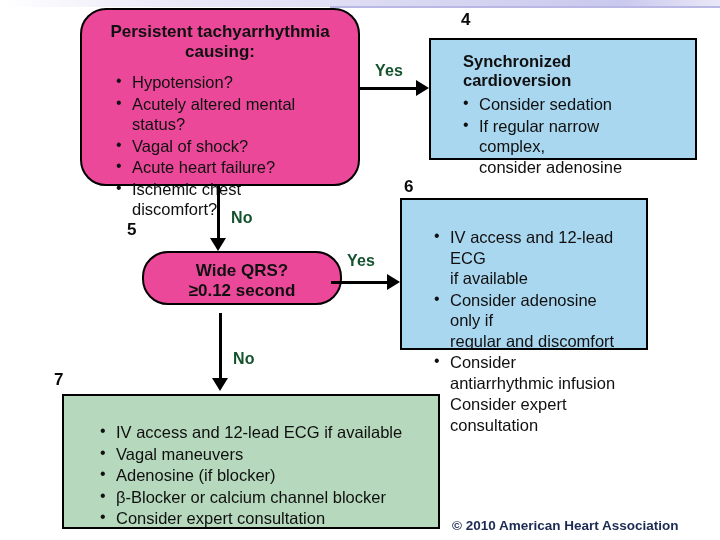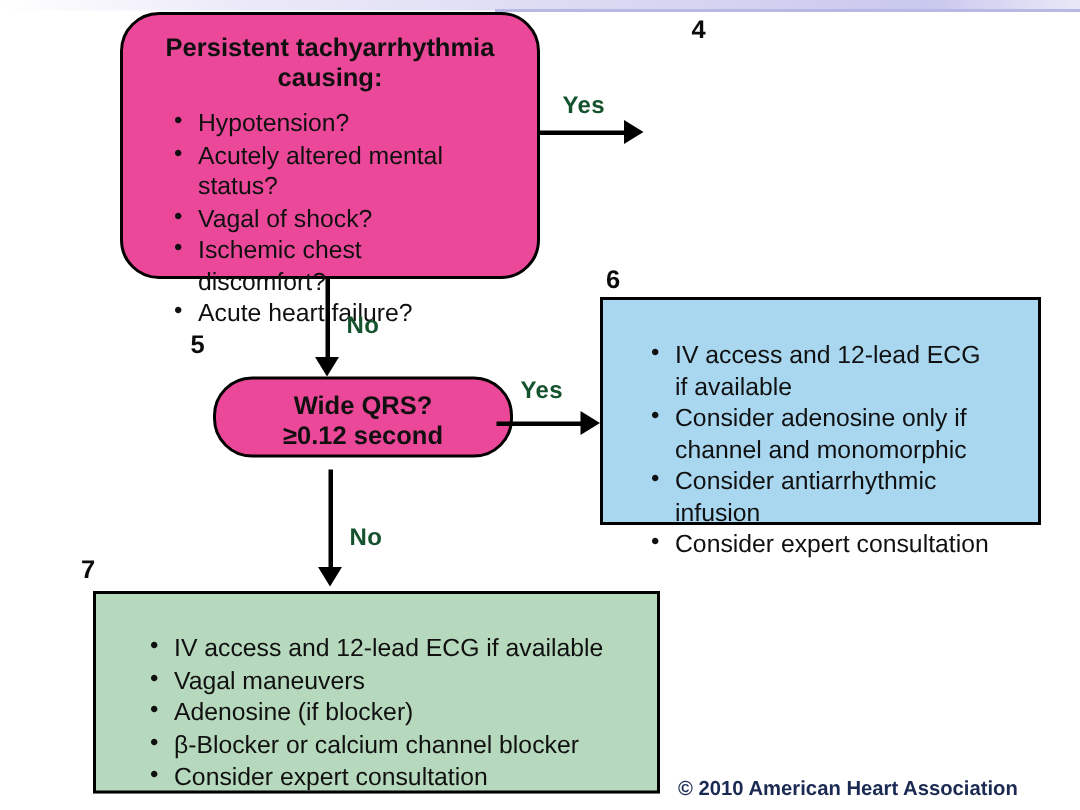--- a/index.html
+++ b/index.html
@@ -153,59 +153,70 @@
   <div class="box box-pink rounded" style="left:80px; top:8px; width:280px; height:178px; padding:12px 16px 0 16px;">
     <div class="shadow"></div>
     <div class="box-title">
       <div>Persistent tachyarrhythmia</div>
       <div>causing:</div>
     </div>
     <ul class="bullets" style="margin-top:10px;">
       <li>Hypotension?</li>
       <li>Acutely altered mental status?</li>
       <li>Vagal of shock?</li>
+      <li>Acute heart failure?</li>
       <li>Ischemic chest discomfort?</li>
-      <li>Acute heart failure?</li>
     </ul>
   </div>
 
   <div class="edge-label" style="left:375px; top:62px;">Yes</div>
   <div class="line-h" style="left:360px; top:87px; width:62px;"></div>
   <div class="arrow-right" style="left:416px; top:80px;"></div>
 
   <div class="step-num" style="left:461px; top:10px;">4</div>
+  <div class="box box-blue" style="left:429px; top:38px; width:268px; height:122px; padding:12px 12px 0 14px;">
+    <div class="shadow"></div>
+    <div class="box-title-left" style="padding-left:18px;">Synchronized cardioversion</div>
+    <ul class="bullets" style="margin-top:4px;">
+      <li>Consider sedation</li>
+      <li>
+        <span>If regular narrow complex,</span>
+        <span class="cont">consider adenosine</span>
+      </li>
+    </ul>
+  </div>
 
   <div class="edge-label" style="left:231px; top:209px;">No</div>
   <div class="line-v" style="left:217px; top:186px; height:55px;"></div>
   <div class="arrow-down" style="left:210px; top:238px;"></div>
 
   <div class="step-num" style="left:127px; top:220px;">5</div>
   <div class="box box-pink rounded" style="left:142px; top:251px; width:200px; height:54px; padding:8px 10px 0 10px;">
     <div class="shadow"></div>
     <div class="box-title">
       <div>Wide QRS?</div>
       <div>≥0.12 second</div>
     </div>
   </div>
 
   <div class="edge-label" style="left:347px; top:252px;">Yes</div>
   <div class="line-h" style="left:331px; top:281px; width:62px;"></div>
   <div class="arrow-right" style="left:387px; top:274px;"></div>
 
   <div class="step-num" style="left:404px; top:177px;">6</div>
-  <div class="box box-blue" style="left:400px; top:198px; width:294px; height:152px; padding:11px 10px 0 14px;">
+  <div class="box box-blue" style="left:400px; top:198px; width:248px; height:152px; padding:11px 10px 0 14px;">
     <div class="shadow"></div>
     <ul class="bullets">
       <li>
         <span>IV access and 12-lead ECG</span>
         <span class="cont">if available</span>
       </li>
       <li>
         <span>Consider adenosine only if</span>
-        <span class="cont">channel and monomorphic</span>
+        <span class="cont">regular and discomfort</span>
       </li>
       <li>Consider antiarrhythmic infusion</li>
       <li>Consider expert consultation</li>
     </ul>
   </div>
 
   <div class="edge-label" style="left:233px; top:350px;">No</div>
   <div class="line-v" style="left:219px; top:313px; height:68px;"></div>
   <div class="arrow-down" style="left:212px; top:378px;"></div>
 

